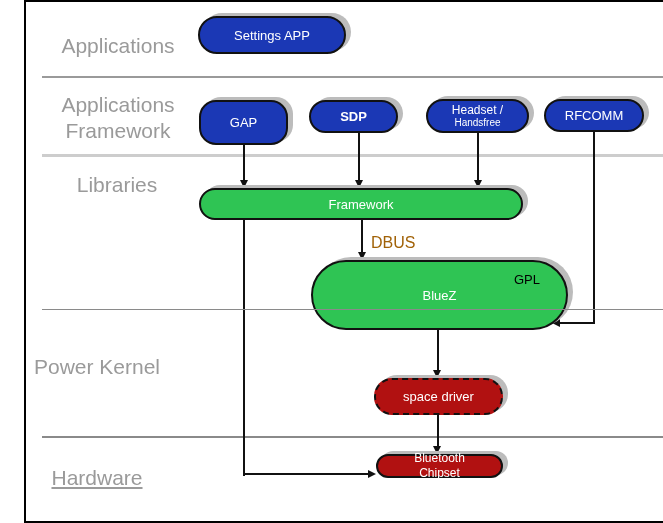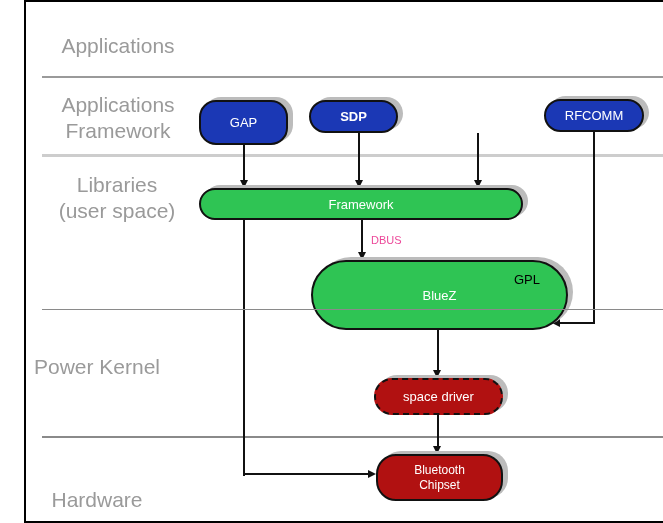--- a/index.html
+++ b/index.html
@@ -32,44 +32,43 @@
   .hline{position:absolute; height:2px; background:var(--line-black); z-index:10;}
   .ah-down{position:absolute; width:0; height:0; z-index:11;
     border-left:4px solid transparent; border-right:4px solid transparent;
     border-top:8px solid var(--line-black);}
   .ah-left{position:absolute; width:0; height:0; z-index:11;
     border-top:4px solid transparent; border-bottom:4px solid transparent;
     border-right:8px solid var(--line-black);}
   .ah-right{position:absolute; width:0; height:0; z-index:11;
     border-top:4px solid transparent; border-bottom:4px solid transparent;
     border-left:8px solid var(--line-black);}
-  .edge-label{position:absolute; color:#ec4899; font-size:11px; z-index:12; white-space:nowrap;}
+  .edge-label{position:absolute; color:#a16207; font-size:16px; z-index:12; white-space:nowrap;}
   .badge{position:absolute; top:10px; right:26px; color:#000; font-size:13px;}
 </style>
 </head>
 <body>
 
 <div id="canvas">
 
   <div class="sep" style="top:74px;height:2px;background:#9a9a9a;"></div>
   <div class="sep" style="top:152px;height:3px;background:#cdcdcd;"></div>
   <div class="sep over" style="top:307px;height:1px;background:#8a8a8a;"></div>
   <div class="sep" style="top:434px;height:2px;background:#8a8a8a;"></div>
 
   <div class="rowlabel" style="left:12px;top:31px;width:160px;">Applications</div>
   <div class="rowlabel" style="left:12px;top:90px;width:160px;">
     <div>Applications</div>
     <div>Framework</div>
   </div>
   <div class="rowlabel" style="left:10px;top:170px;width:162px;">
     <div>Libraries</div>
-    <div>(user space)</div>
   </div>
   <div class="rowlabel" style="left:0px;top:352px;width:142px;">Power Kernel</div>
-  <div class="rowlabel" style="left:0px;top:485px;width:142px;">Hardware</div>
+  <div class="rowlabel" style="left:0px;top:463px;width:142px;text-decoration:underline;">Hardware</div>
 
   <div class="vline" style="left:217px;top:131px;height:48px;"></div>
   <div class="ah-down" style="left:214px;top:178px;"></div>
 
   <div class="vline" style="left:332px;top:131px;height:48px;"></div>
   <div class="ah-down" style="left:329px;top:178px;"></div>
 
   <div class="vline" style="left:451px;top:131px;height:48px;"></div>
   <div class="ah-down" style="left:448px;top:178px;"></div>
 
@@ -84,47 +83,54 @@
   <div class="vline" style="left:217px;top:218px;height:256px;"></div>
   <div class="hline" style="left:217px;top:471px;width:127px;"></div>
   <div class="ah-right" style="left:342px;top:468px;"></div>
 
   <div class="vline" style="left:411px;top:328px;height:41px;"></div>
   <div class="ah-down" style="left:407px;top:368px;"></div>
 
   <div class="vline" style="left:411px;top:413px;height:32px;"></div>
   <div class="ah-down" style="left:407px;top:444px;"></div>
 
+  <div class="pill blue" style="left:172px;top:14px;width:148px;height:38px;border-radius:19px;">
+    <span>Settings APP</span>
+  </div>
 
 
   <div class="pill blue" style="left:173px;top:98px;width:89px;height:45px;border-radius:17px;">
     <span>GAP</span>
   </div>
 
   <div class="pill blue" style="left:283px;top:98px;width:89px;height:33px;border-radius:17px;font-weight:bold;">
     <span>SDP</span>
   </div>
 
+  <div class="pill blue" style="left:400px;top:97px;width:103px;height:34px;border-radius:17px;font-size:12px;line-height:13px;">
+    <span>Headset /</span>
+    <span class="small">Handsfree</span>
+  </div>
 
   <div class="pill blue" style="left:518px;top:97px;width:100px;height:33px;border-radius:17px;">
     <span>RFCOMM</span>
   </div>
 
   <div class="pill green" style="left:173px;top:186px;width:324px;height:32px;border-radius:16px;">
     <span>Framework</span>
   </div>
 
   <div class="pill green" style="left:285px;top:258px;width:257px;height:70px;border-radius:35px;">
     <span>BlueZ</span>
     <span class="badge">GPL</span>
   </div>
 
 
   <div class="pill red dashed" style="left:348px;top:376px;width:129px;height:37px;border-radius:18px;">
     <span>space driver</span>
   </div>
 
-  <div class="pill red" style="left:350px;top:452px;width:127px;height:47px;border-radius:20px;font-size:12px;line-height:15px;">
+  <div class="pill red" style="left:350px;top:452px;width:127px;height:24px;border-radius:20px;font-size:12px;line-height:15px;">
     <span>Bluetooth</span>
     <span>Chipset</span>
   </div>
 
 </div>
 
 </body></html>

